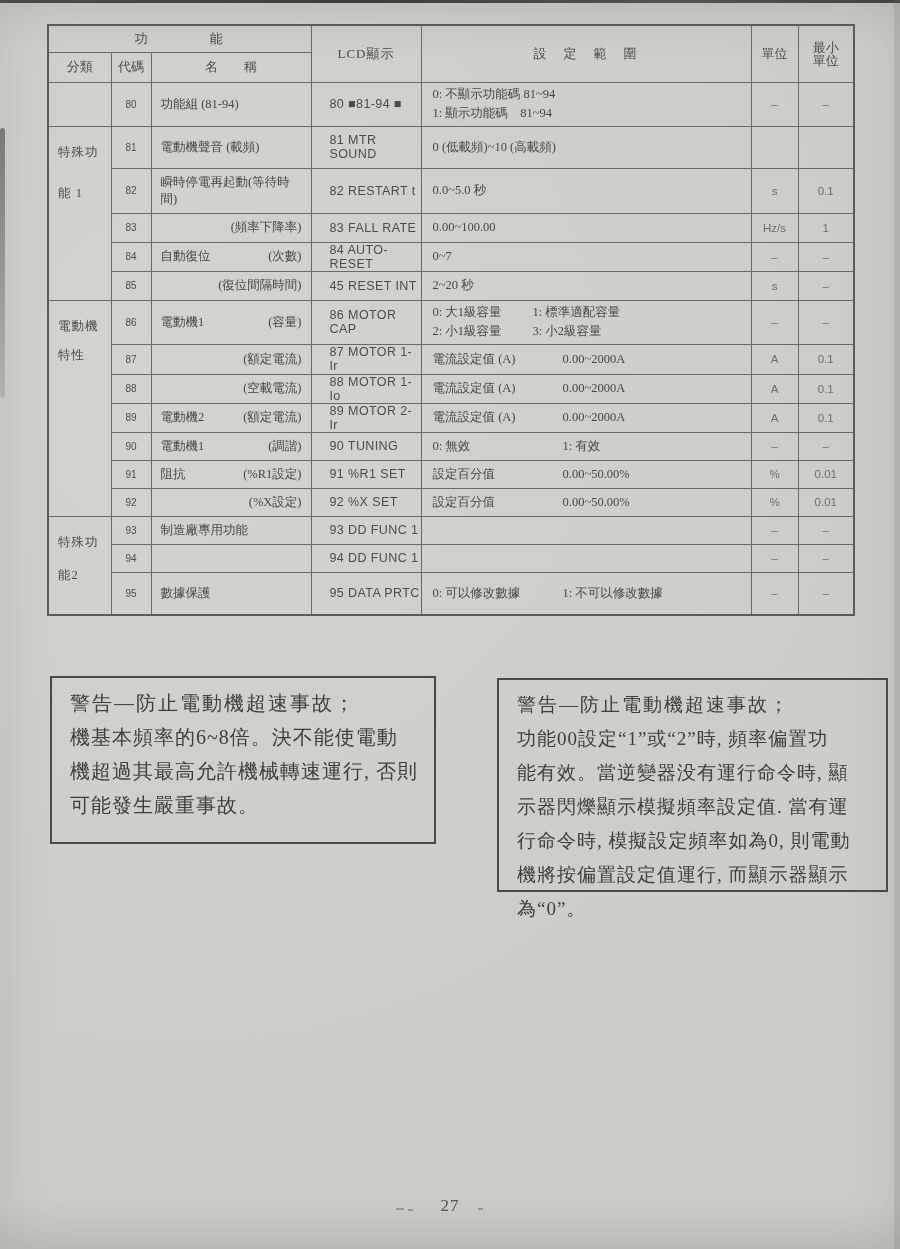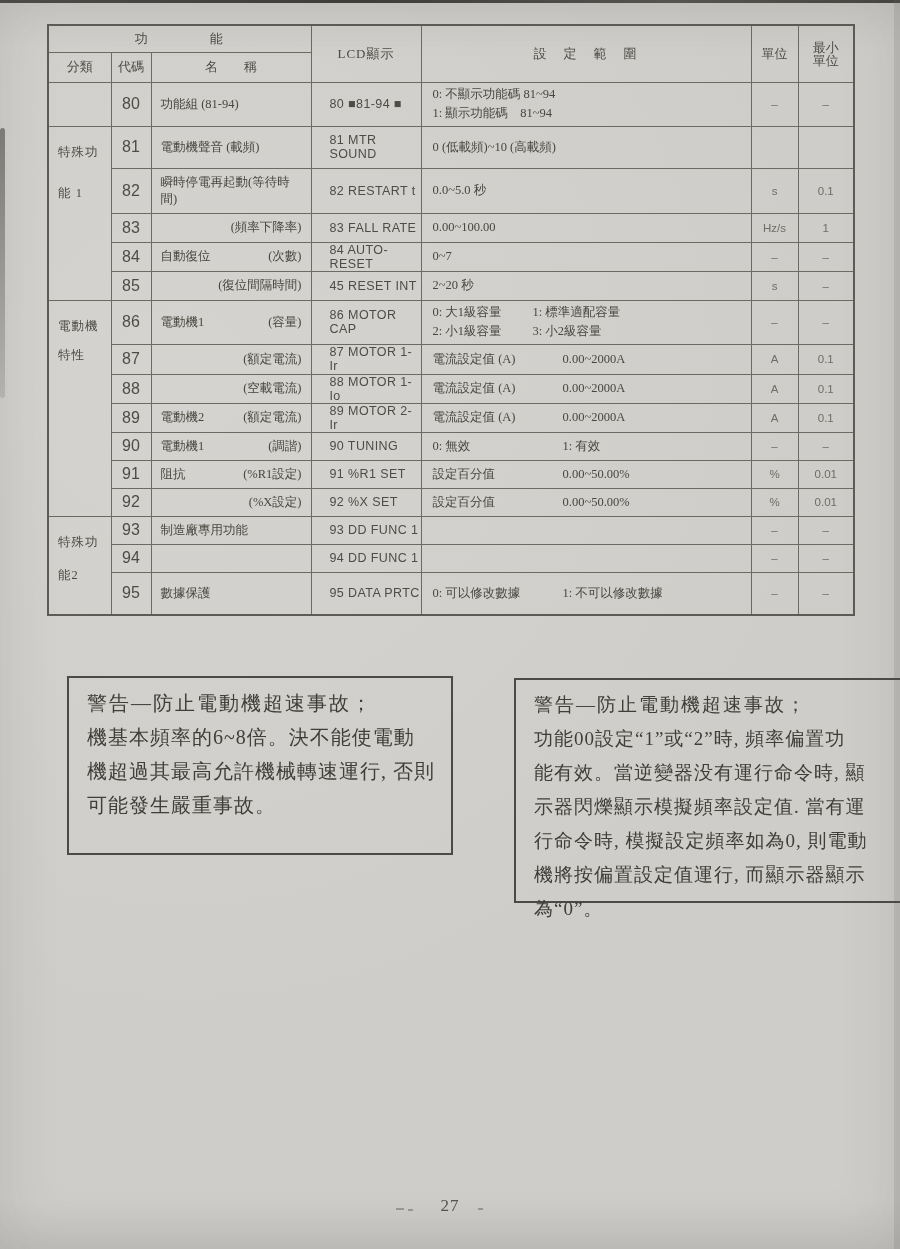--- a/index.html
+++ b/index.html
@@ -29,37 +29,37 @@
   .func-table th { font-weight:normal; font-size:13px; color:#4b4a45; }
   .th-group { letter-spacing:2px; font-size:13.5px; }
   .th-lcd { font-size:14px; letter-spacing:1px; }
   .th-range { font-size:14px; letter-spacing:2px; }
   .th-minunit { font-size:12px; line-height:13px; }
   td.cat { vertical-align:top; padding:17px 2px 0 9px; font-size:12.5px; color:#4b4a45; }
   td.cat .cl { letter-spacing:1px; }
   td.cat-g1 .cl2 { margin-top:24px; }
   td.cat-g2 .cl2 { margin-top:12px; }
   td.cat-g3 .cl2 { margin-top:16px; }
-  td.code { text-align:center; font-family:"Liberation Sans","DejaVu Sans",sans-serif; font-size:16px; color:#4d4c47; }
+  td.code { text-align:center; font-family:"Liberation Sans","DejaVu Sans",sans-serif; font-size:10px; color:#4d4c47; }
   td.name { font-size:12.5px; padding:5px 9px; color:#48473f; }
   td.name .flex { display:flex; justify-content:space-between; }
   td.name.right { text-align:right; }
   td.lcd { font-family:"Liberation Sans","DejaVu Sans",sans-serif; font-size:12.5px;
     letter-spacing:0.4px; padding-left:18px; color:#4d4c47; }
   td.range { font-size:12.5px; padding-left:11px; color:#48473f; }
   td.range .rl { line-height:19px; }
   .seg1 { display:inline-block; }
   .seg1.w130 { min-width:130px; }
   .seg1.w100 { min-width:100px; }
   td.unit { text-align:center; font-family:"Liberation Sans","DejaVu Sans",sans-serif;
     font-size:11.5px; color:#6e6d66; }
 
   
-  .warnbox { position:absolute; border:2px solid #4b4a46; padding:8px 16px 15px 18px;
-    font-size:20px; line-height:34px; color:#3f3e39; letter-spacing:1px;margin-left:17px; }
+  .warnbox { position:absolute; border:2px solid #4b4a46; padding:8px 16px 4px 18px;
+    font-size:20px; line-height:34px; color:#3f3e39; letter-spacing:1px; }
   .warnbox.left-box  { left:50px;  top:676px; width:348px; height:152px; }
   .warnbox.right-box { left:497px; top:678px; width:353px; height:198px; font-size:19px; }
   .warn-title { letter-spacing:2px; }
 
   
   .footer { position:absolute; top:1196px; left:0; width:900px; text-align:center;
     font-size:17px; color:#55544e; letter-spacing:1px; }
   .fmark { position:absolute; background:#96958f; }
   .fmark.m1 { top:1208px; left:396px; width:8px; height:2px; }
   .fmark.m2 { top:1209px; left:408px; width:5px; height:2px; }

